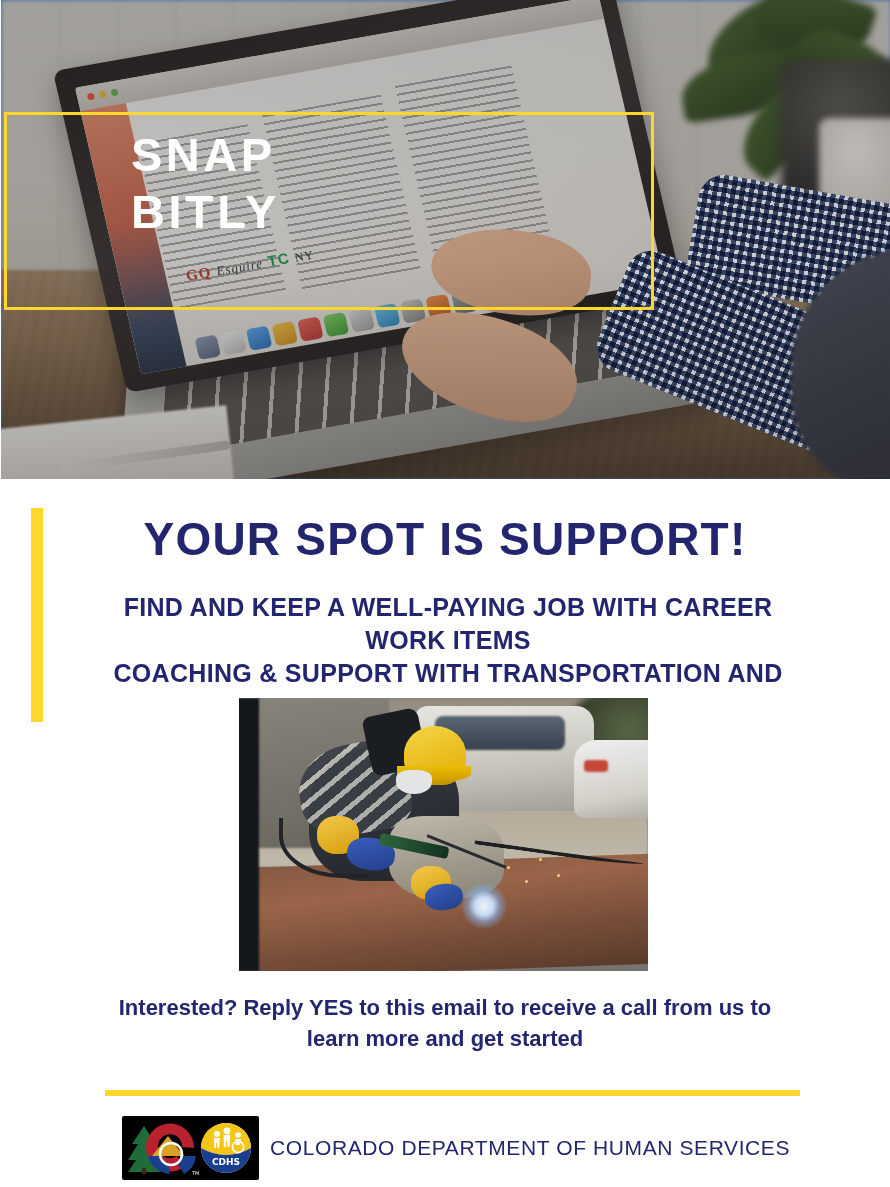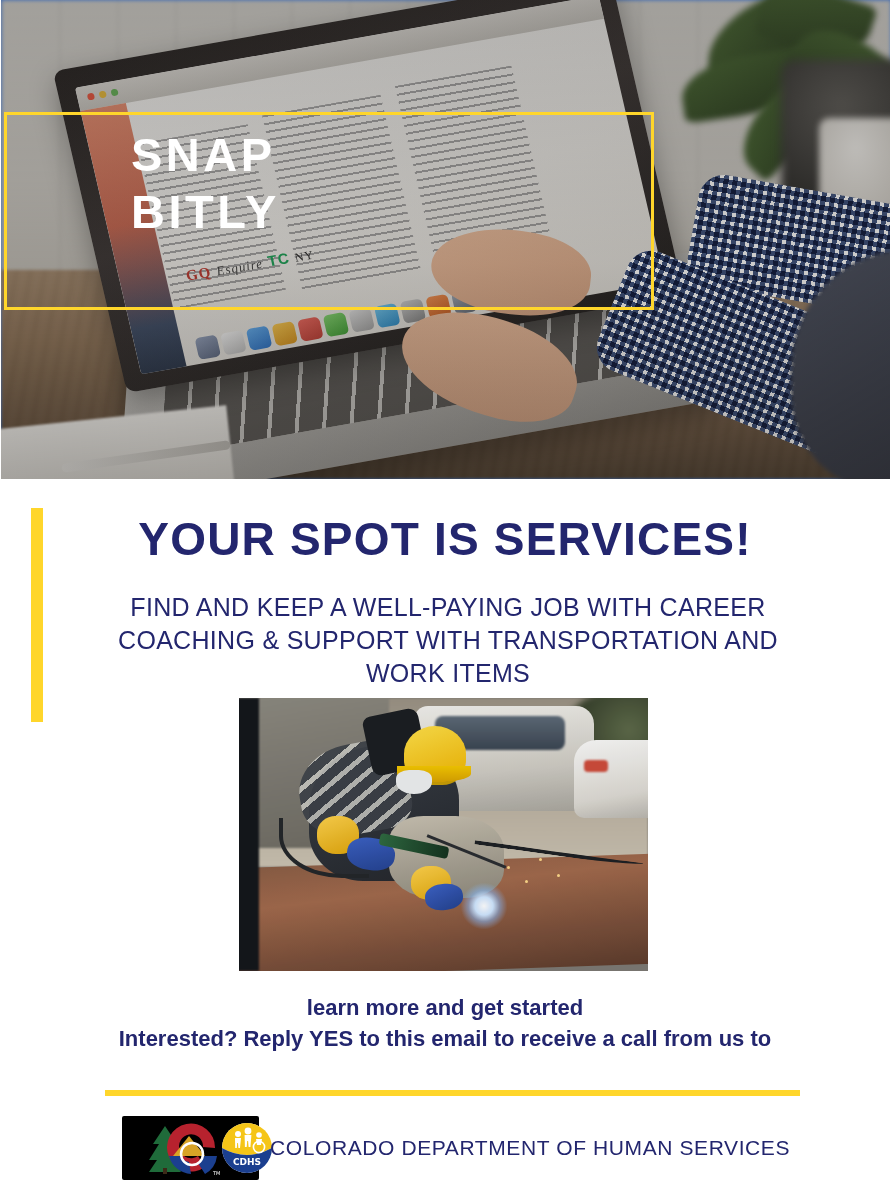--- a/index.html
+++ b/index.html
@@ -196,21 +196,21 @@
     position:absolute; left:0; top:512px; width:890px;
     text-align:center;
     color:var(--navy,#23266E);
     font-size:46px; font-weight:bold;
     letter-spacing:1.2px;
   }
   .subhead {
     position:absolute; left:88px; top:591px; width:720px;
     text-align:center;
     color:var(--navy,#23266E);
-    font-size:25px; font-weight:normal;
+    font-size:25px; font-weight:bold;
     line-height:33px;
     letter-spacing:.3px;
   }
 
   
   .work-photo {
     position:absolute; left:239px; top:698px; width:409px; height:273px;
     overflow:hidden;
     background:#7d7a74;
   }
@@ -346,21 +346,21 @@
   }
   .divider {
     position:absolute; left:105px; top:1090px; width:695px; height:6px;
     background:var(--yellow,#FFD62B);
   }
 
   
   .footer { position:absolute; left:0; top:1110px; width:890px; height:77px; }
   .logo-box {
     position:absolute; left:122px; top:6px; width:137px; height:64px;
-    background:#000000; border-radius:2px;padding-left:21px;
+    background:#000000; border-radius:2px;
   }
   .agency-name {
     position:absolute; left:270px; top:26px;
     color:var(--navy,#23266E);
     font-size:21px; letter-spacing:.6px; white-space:nowrap;
   }
 </style>
 </head>
 <body>
 
@@ -434,26 +434,26 @@
   <div class="hero-frame"></div>
 
   <div class="hero-title">
     <div>SNAP</div>
     <div>BITLY</div>
   </div>
 </div>
 
 <div class="accent-bar"></div>
 
-<h1 class="headline">YOUR SPOT IS SERVICES!</h1>
+<h1 class="headline">YOUR SPOT IS SUPPORT!</h1>
 
 <div class="subhead">
   <div>FIND AND KEEP A WELL-PAYING JOB WITH CAREER</div>
+  <div>WORK ITEMS</div>
   <div>COACHING &amp; SUPPORT WITH TRANSPORTATION AND</div>
-  <div>WORK ITEMS</div>
 </div>
 
 <div class="work-photo">
   <div class="wp-road"></div>
   <div class="wp-wall"></div>
   <div class="wp-tree"></div>
   <div class="wp-truck"></div>
   <div class="wp-truck-win"></div>
   <div class="wp-car"></div>
   <div class="wp-car-light"></div>
@@ -480,22 +480,22 @@
   <div class="wp-spark" style="left:286px; top:182px;"></div>
   <div class="wp-spark" style="left:300px; top:160px;"></div>
   <div class="wp-spark" style="left:318px; top:176px;"></div>
   <div class="wp-hose"></div>
   <div class="wp-cable"></div>
   <div class="wp-darkpost"></div>
   <div class="wp-tint"></div>
 </div>
 
 <div class="cta">
+  <div>Interested? Reply YES to this email to receive a call from us to</div>
   <div>learn more and get started</div>
-  <div>Interested? Reply YES to this email to receive a call from us to</div>
 </div>
 
 <div class="divider"></div>
 
 <div class="footer">
   <div class="logo-box">
     <svg width="137" height="64" viewBox="0 0 137 64">
 
       <path d="M22 10 L34 28 L28 28 L38 44 L30 44 L38 56 L6 56 L14 44 L6 44 L16 28 L10 28 Z" fill="#1f6b3a"></path>
       <rect x="20" y="52" width="4" height="6" fill="#3c2a18"></rect>

